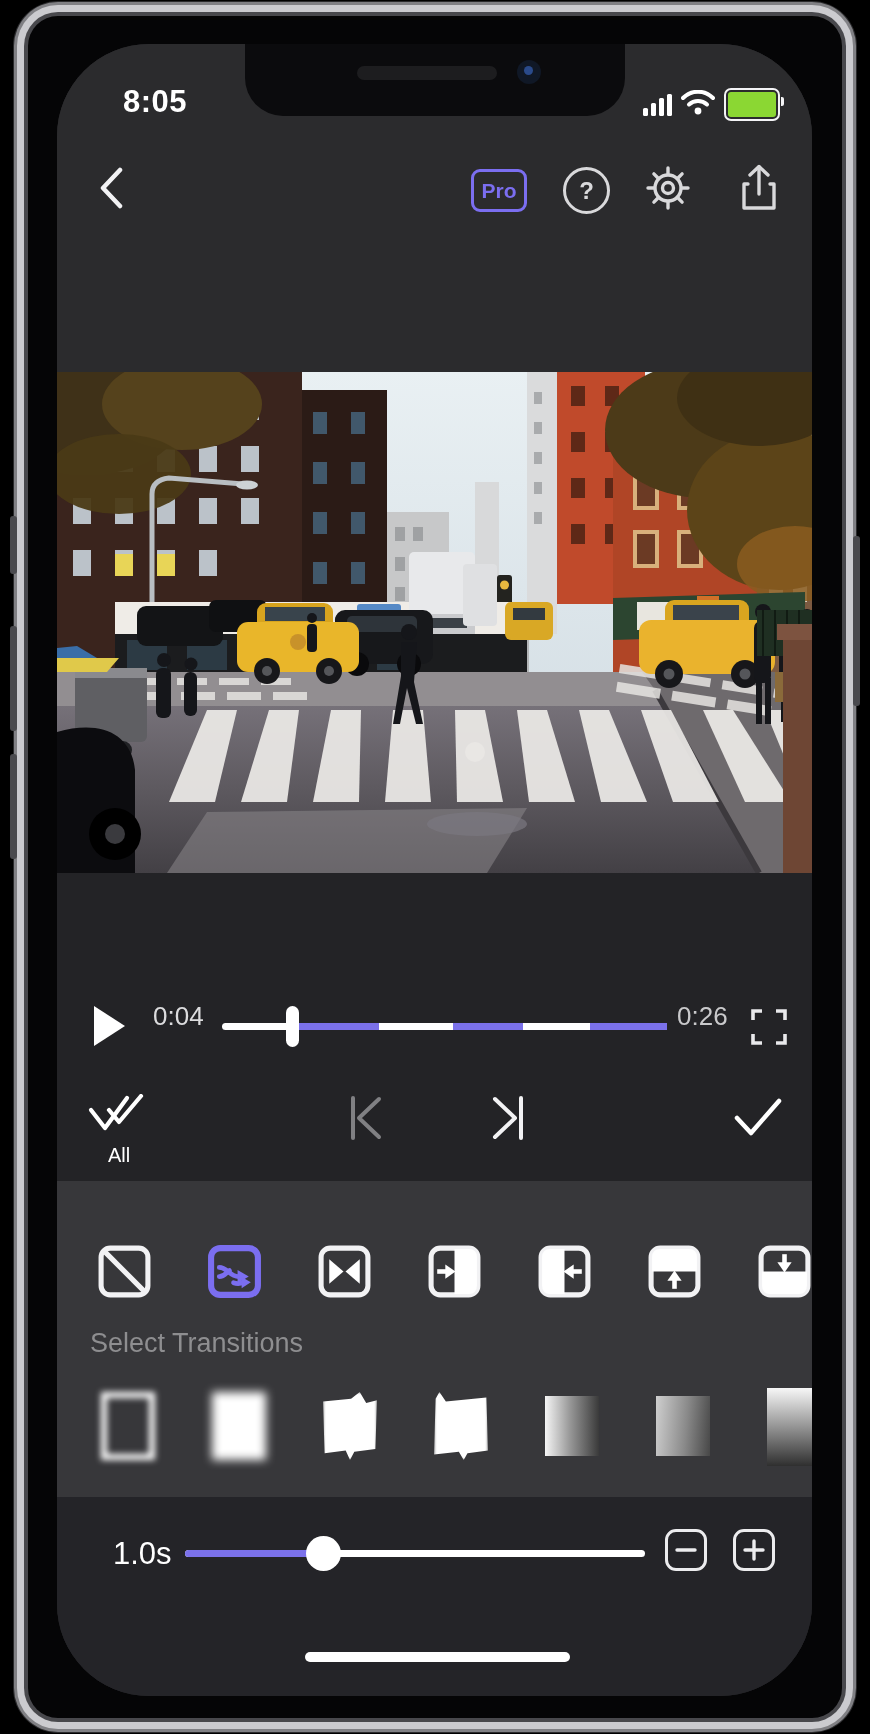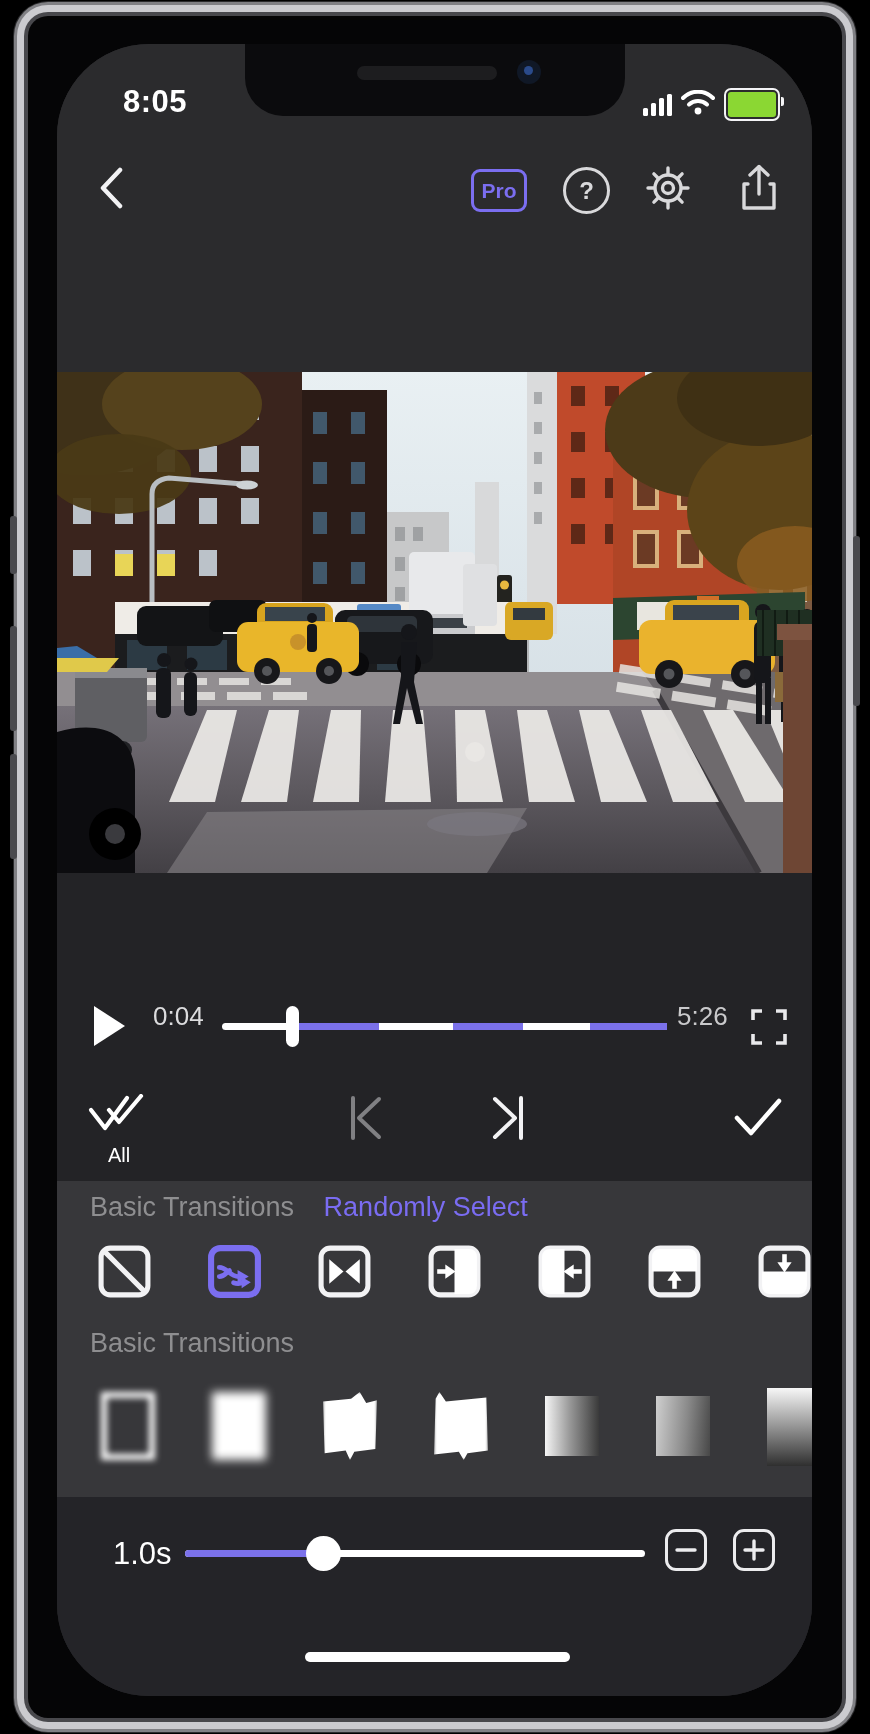--- a/index.html
+++ b/index.html
@@ -1,18 +1,18 @@
 <!DOCTYPE html>
 <html><head>
 <meta charset="utf-8">
 <style>
   html,body{margin:0;padding:0;background:#000;}
   body{width:870px;height:1734px;position:relative;overflow:hidden;
        font-family:"Liberation Sans","DejaVu Sans",sans-serif;color:#eee;}
-  .phone{position:absolute;left:28px;top:16px;width:814px;height:1702px;border-radius:20px;
+  .phone{position:absolute;left:28px;top:16px;width:814px;height:1702px;border-radius:30px;
          background:#050506;
          box-shadow:0 0 0 4px #48484c,0 0 0 11px #cbcbcf,0 0 0 14px #808084,0 0 0 15px #2a2a2c;}
   .side-btn{position:absolute;background:#4a4a4e;border-radius:3px;}
   .screen{position:absolute;left:29px;top:28px;width:755px;height:1652px;border-radius:92px;
           background:#29292c;overflow:hidden;}
   .sec{position:absolute;left:0;width:755px;}
   .sec-header{top:0;height:328px;background:#2b2b2d;}
   .sec-controls{top:829px;height:308px;background:#232326;}
   .sec-panel{top:1137px;height:316px;background:#37373a;}
   .sec-footer{top:1453px;height:199px;background:#242428;}
@@ -457,21 +457,21 @@
       <div class="timetxt" style="left:96px;">0:04</div>
       <div class="ptrack">
         <div class="seg" style="width: 15.7%; background: rgb(255, 255, 255);"></div>
           <div class="seg" style="width: 19.5%; background: rgb(123, 113, 234);"></div>
           <div class="seg" style="width: 16.8%; background: rgb(255, 255, 255);"></div>
           <div class="seg" style="width: 15.7%; background: rgb(123, 113, 234);"></div>
           <div class="seg" style="width: 15%; background: rgb(255, 255, 255);"></div>
           <div class="seg" style="width: 17.3%; background: rgb(123, 113, 234);"></div>
           <div class="playhead" style="left: 15.7%;"></div>
       </div>
-      <div class="timetxt" style="left:620px;color:#c9c9cb;">5:26</div>
+      <div class="timetxt" style="left:620px;color:#c9c9cb;">0:26</div>
       <div class="fsicon">
         <svg width="36" height="36" viewBox="0 0 36 36">
           <g stroke="#e9e9eb" stroke-width="3.6" fill="none">
             <path d="M2 11 V2 H11"></path>
               <path d="M25 2 H34 V11"></path>
             <path d="M34 25 V34 H25"></path>
               <path d="M11 34 H2 V25"></path>
           </g>
         </svg>
       </div>
@@ -503,24 +503,20 @@
           </g>
         </svg>
       </div>
       <div style="position:absolute;left:676px;top:6px;">
         <svg width="50" height="40" viewBox="0 0 50 40">
           <polyline points="4,20 18,35 46,3" stroke="#fff" stroke-width="4.5" fill="none" stroke-linecap="round" stroke-linejoin="round"></polyline>
         </svg>
       </div>
     </div>
 
-    <div class="lblrow">
-      <span class="lbl-basic">Basic Transitions</span>
-      <span class="lbl-random">Randomly Select</span>
-    </div>
 
     <div class="basicrow">
       <svg class="bicon" viewBox="0 0 56 56">
         <rect x="5" y="5" width="46" height="46" rx="9" stroke="#f2f2f4" stroke-width="5" fill="none"></rect>
         <line x1="9" y1="9" x2="47" y2="47" stroke="#f2f2f4" stroke-width="5"></line>
       </svg>
       <svg class="bicon" viewBox="0 0 56 56">
         <rect x="5" y="5" width="46" height="46" rx="9" stroke="#7b6ef0" stroke-width="6" fill="none"></rect>
         <g stroke="#7b6ef0" stroke-width="4.6" fill="none" stroke-linecap="round">
           <path d="M13 24 C21 24 23 33 32 33"></path>
@@ -556,21 +552,21 @@
         <polygon points="21,37 28,27 35,37" fill="#fff"></polygon>
       </svg>
       <svg class="bicon" viewBox="0 0 56 56">
         <rect x="5" y="5" width="46" height="46" rx="9" stroke="#f2f2f4" stroke-width="5" fill="none"></rect>
         <path d="M6 28 V42 Q6 50 14 50 H42 Q50 50 50 42 V28 Z" fill="#fff"></path>
         <line x1="28" y1="11" x2="28" y2="22" stroke="#fff" stroke-width="4.5"></line>
         <polygon points="21,19 28,29 35,19" fill="#fff"></polygon>
       </svg>
     </div>
 
-    <div class="lbl-super">Basic Transitions</div>
+    <div class="lbl-super">Select Transitions</div>
 
     <div class="superrow">
       <div class="sthumb st-frame"></div>
       <div class="sthumb st-flash"></div>
       <div class="sthumb st-tear1"></div>
       <div class="sthumb st-tear2"></div>
       <div class="sthumb st-fadeh"></div>
       <div class="sthumb st-fades"></div>
       <div class="sthumb st-fadev"></div>
     </div>

